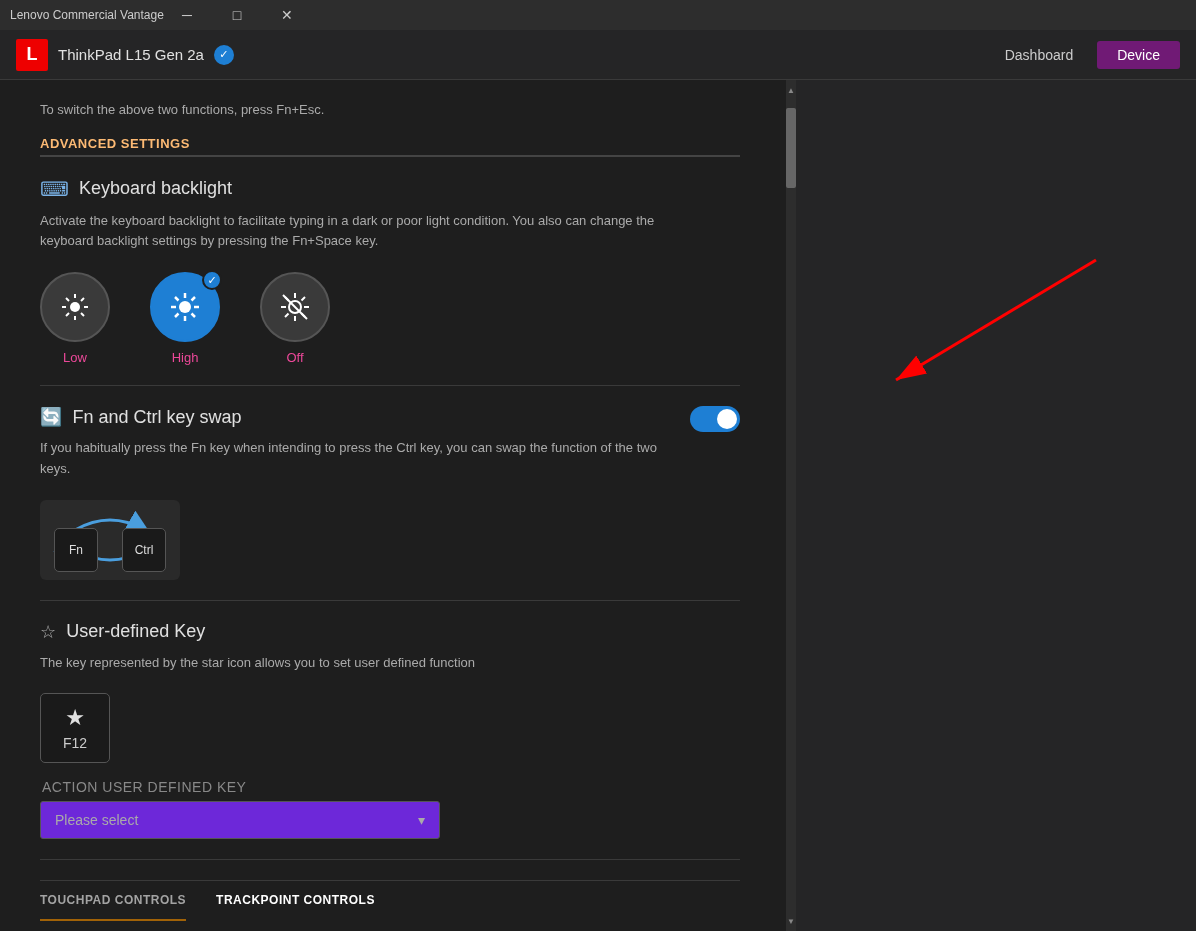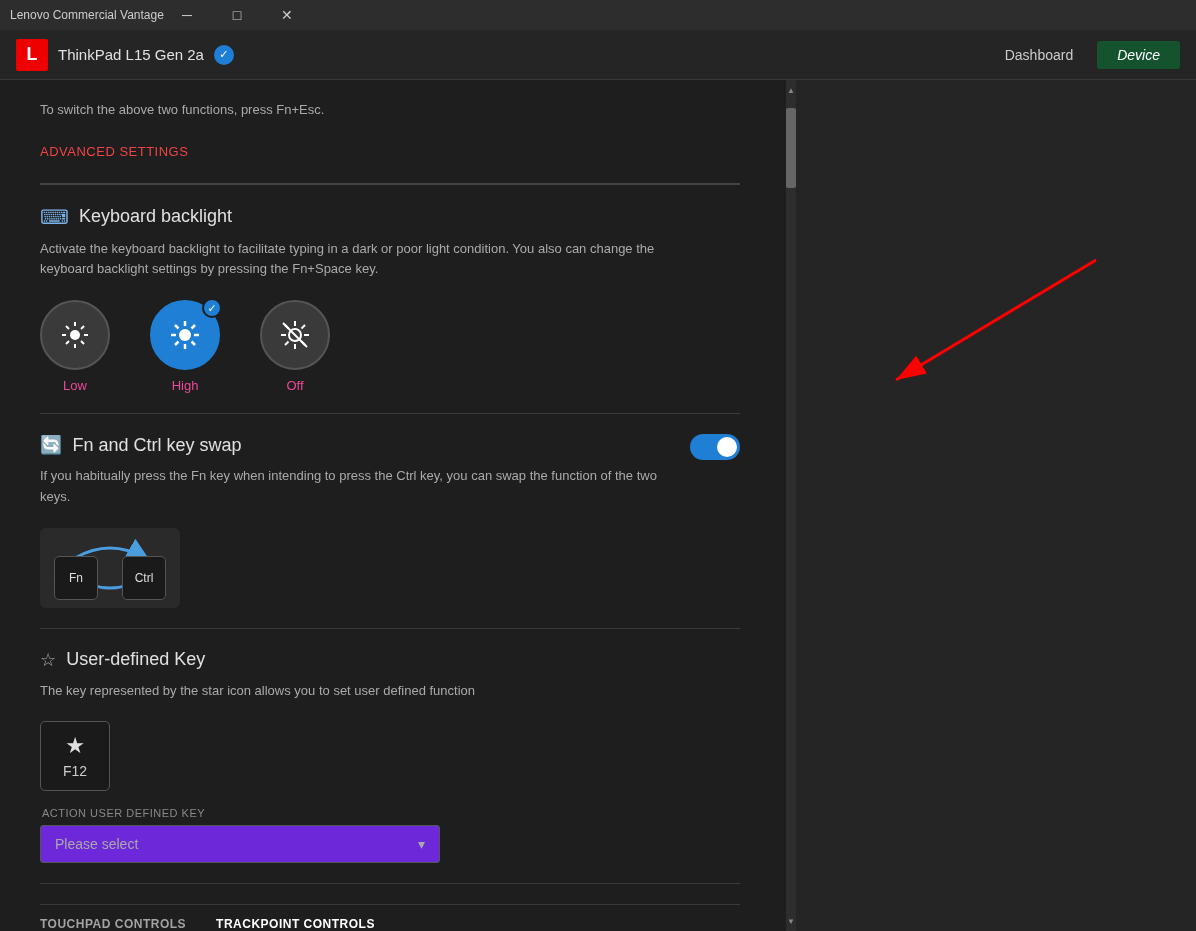--- a/index.html
+++ b/index.html
@@ -96,23 +96,22 @@
     .nav-btn {
       padding: 6px 20px;
       background: transparent;
       border: none;
       color: #ccc;
       font-size: 14px;
       cursor: pointer;
       border-radius: 3px;
     }
     .nav-btn.active {
-      background: #14532d;
+      background: #701a75;
       color: white;
-      font-style: italic;
     }
 
     
     .main-layout {
       display: flex;
       height: calc(931px - 80px);
     }
 
     
     .content-area {
@@ -159,32 +158,32 @@
     }
 
     .content-inner {
       padding: 20px 40px;
       max-width: 780px;
     }
 
     .fn-esc-note {
       font-size: 13px;
       color: #aaa;
-      margin-bottom: 24px;
+      margin-bottom: 16px;
       line-height: 1.5;
     }
 
     .section-title {
       font-size: 13px;
-      font-weight: 400;
-      color: #ef4444;
+      font-weight: 700;
+      color: #fdba74;
       letter-spacing: 0.5px;
       text-transform: uppercase;
       border-bottom: 2px solid #444;
-      padding-bottom: 24px;
+      padding-bottom: 4px;
       margin-bottom: 20px;
     }
 
     .divider {
       border: none;
       border-top: 1px solid #3a3a3a;
       margin: 20px 0;
     }
 
     
@@ -347,21 +346,21 @@
     }
     .star-key-img .star { font-size: 22px; color: #e0e0e0; }
     .star-key-img .f12-text { font-size: 14px; color: #ccc; }
 
     
     .dropdown-group {
       margin-top: 16px;
       max-width: 400px;
     }
     .dropdown-label {
-      font-size: 11px;
+      font-size: 14px;
       color: #888;
       letter-spacing: 0.5px;
       text-transform: uppercase;
       margin-bottom: 6px;
       padding: 0 2px;
     }
     .dropdown {
       width: 100%;
       background: #6d28d9;
       border: 1px solid #555;

